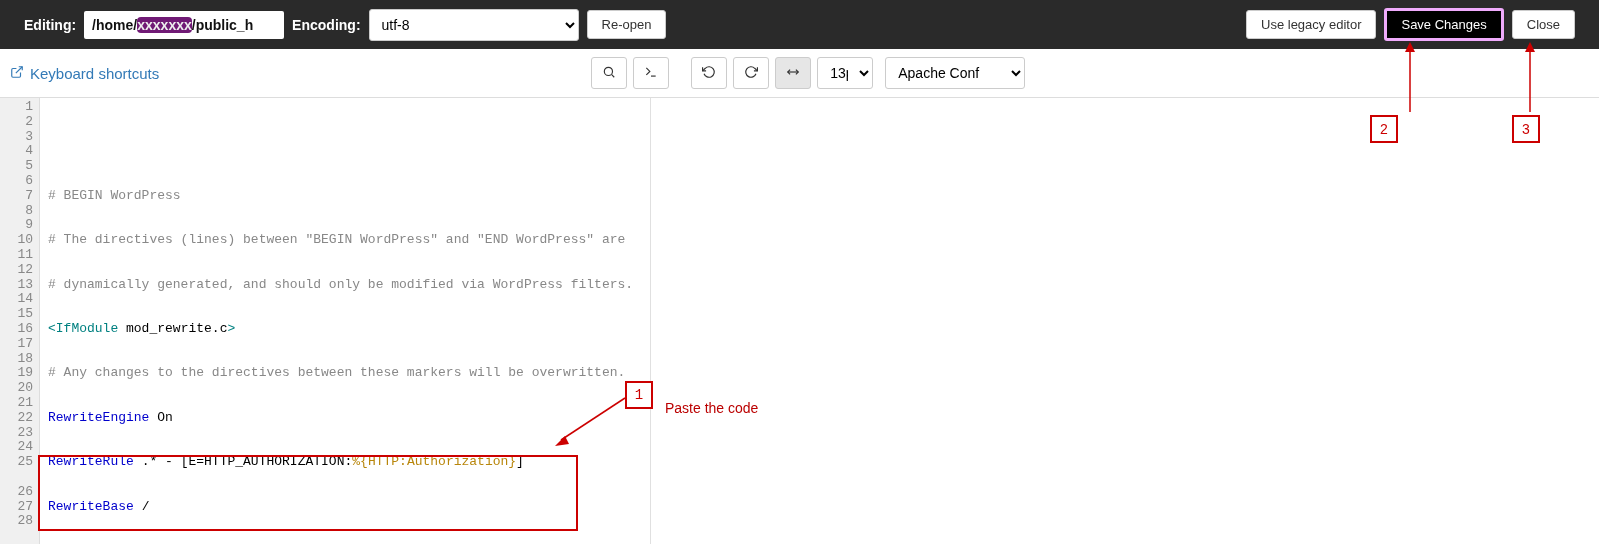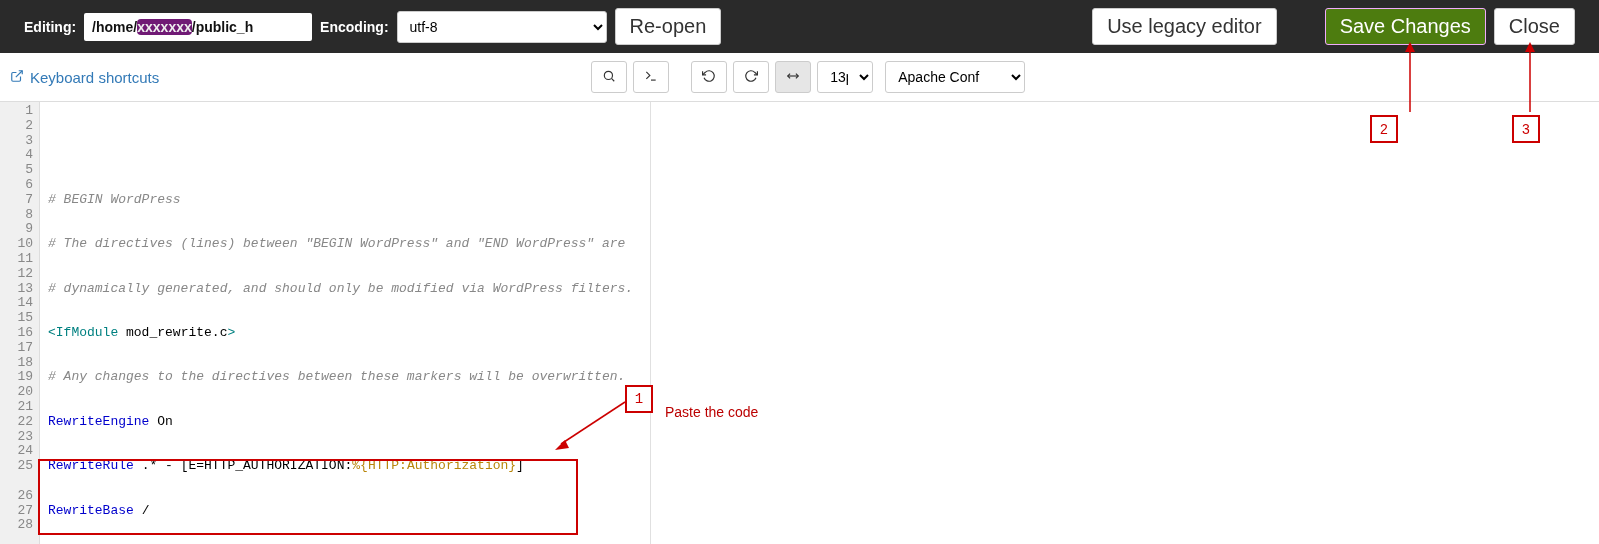--- a/index.html
+++ b/index.html
@@ -19,30 +19,29 @@
   border: 1px solid #ccc;
   padding: 6px 8px;
   font-size: 14px;
   border-radius: 3px;
   width: 210px;
 }
 .btn {
   background: #fff;
   border: 1px solid #ccc;
   padding: 6px 14px;
-  font-size: 20px;
+  font-size: 13px;
   border-radius: 3px;
   cursor: pointer;
   color: #333;
 }
 .btn-primary {
-  background: #4d7c0f;
+  background: #000000;
   color: #fff;
-  border: 1px solid #f0abfc;
-  margin-left: 40px;
+  border: 3px solid #f0abfc;
 }
 .spacer { flex: 1; }
 
 .toolbar {
   display: flex;
   align-items: center;
   padding: 8px 10px;
   gap: 6px;
   border-bottom: 1px solid #ddd;
 }
@@ -99,21 +98,21 @@
 .code {
   padding: 2px 0 2px 8px;
   white-space: pre;
   position: relative;
   flex: 1;
 }
 .code-line { height: 14.8px; position: relative; }
 .tag { color: #008080; }
 .dir { color: #0000cc; }
 .var { color: #b8860b; }
-.com { color: #888; font-style: italic; }
+.com { color: #888; }
 .redacted { display:inline-block; background:#701a75; color:#eee; border-radius:4px;}
 
 .highlight-box {
   position: absolute;
   border: 2px solid #c00;
   pointer-events: none;
 }
 .annot-box {
   position: absolute;
   border: 2px solid #c00;
@@ -143,21 +142,21 @@
   bottom: 0;
   width: 1px;
   background: #e0e0e0;
 }
 </style>
 </head>
 <body>
 
 <div class="topbar">
   <span class="topbar-label">Editing:</span>
-  <span style="background:#fff;border-radius:2px;padding:6px 8px;font-size:14px;color:#111;display:inline-flex;align-items:center;width:228px;overflow:hidden;font-weight:bold;">
+  <span style="background:#fff;border-radius:2px;padding:6px 8px;font-size:14px;color:#111;display:inline-flex;align-items:center;width:200px;overflow:hidden;font-weight:bold;">
     <span>/home/</span>
       <span class="redacted">xxxxxxx</span>
       <span>/public_h</span>
   </span>
   <span class="topbar-label">Encoding:</span>
   <select>
     <option>utf-8</option>
   </select>
   <button class="btn">Re-open</button>
   <div class="spacer"></div>

